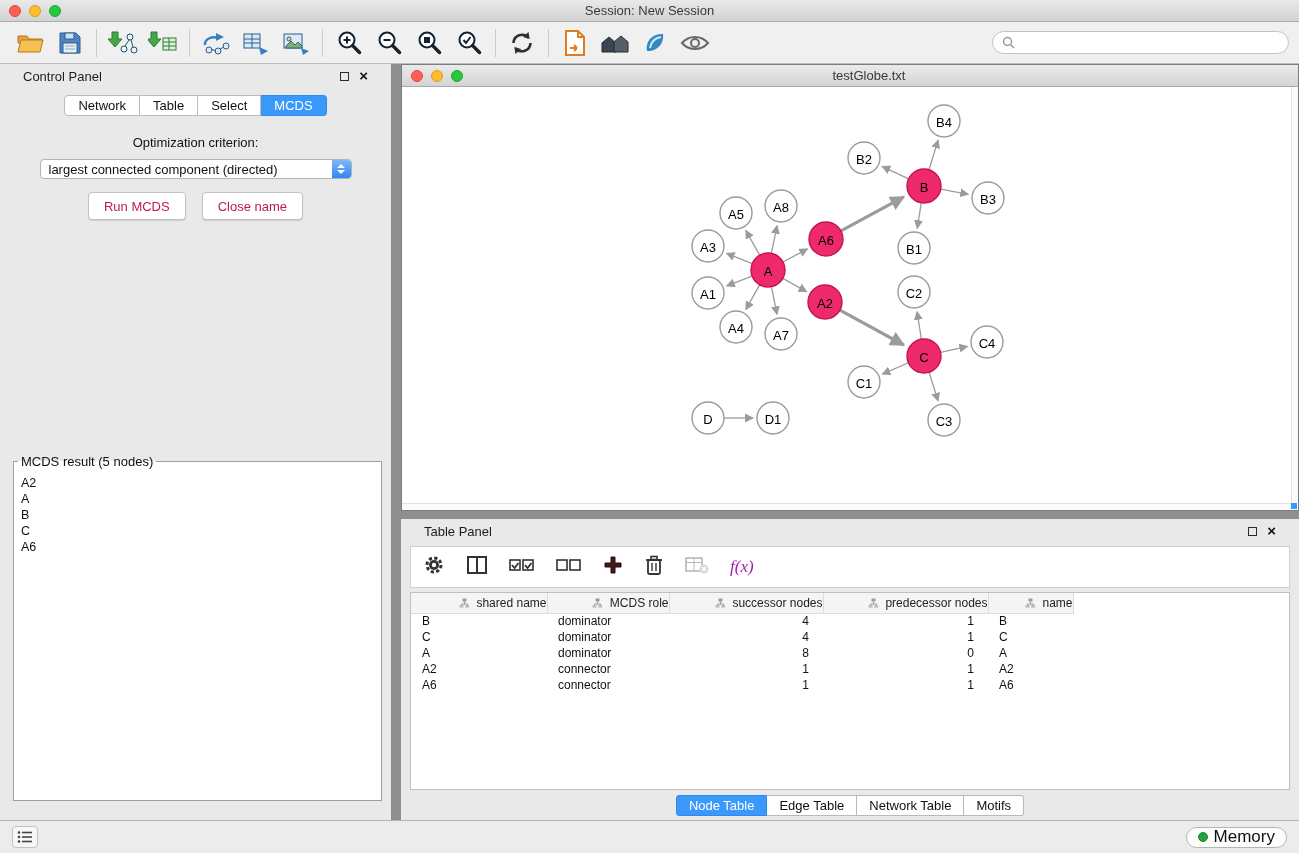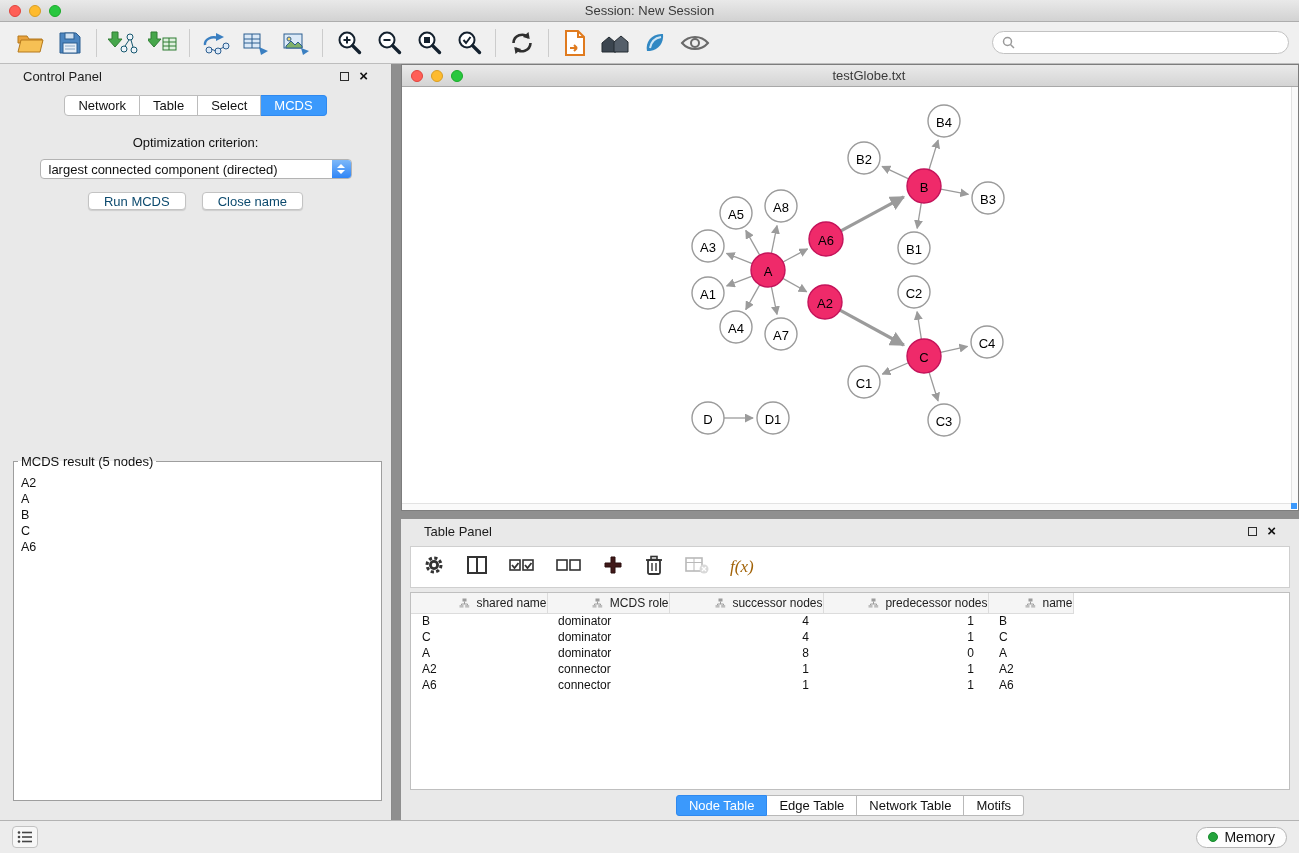--- a/index.html
+++ b/index.html
@@ -43,22 +43,22 @@
   .opt-label { margin-top:19px; text-align:center; font-size:13px; color:#111; }
   .dropdown { margin:9px auto 0 auto; width:312px; height:20px; background:#fff; border:1px solid #b3b3b3; border-radius:4px;
               display:flex; align-items:center; overflow:hidden; }
   .dd-text { flex:1; padding:0 8px; font-size:13px; white-space:nowrap; color:#111; }
   .dd-stepper { width:19px; align-self:stretch; background:linear-gradient(#7db8f9,#2f85f6);
                 display:flex; flex-direction:column; align-items:center; justify-content:center; gap:2px; }
   .dd-stepper .up { width:0; height:0; border-left:4px solid transparent; border-right:4px solid transparent; border-bottom:4px solid #fff; }
   .dd-stepper .down { width:0; height:0; border-left:4px solid transparent; border-right:4px solid transparent; border-top:4px solid #fff; }
 
   .btn-row { margin-top:13px; display:flex; justify-content:center; gap:16px; }
-  .mac-btn { font-family:"Liberation Sans",sans-serif; font-size:13px; color:#0c4a6e; background:#fff; border:1px solid #c3c3c3;
-             border-radius:4px; height:18px; padding:0 15px; box-shadow:0 1px 1px rgba(0,0,0,.12); }
+  .mac-btn { font-family:"Liberation Sans",sans-serif; font-size:13px; color:#be185d; background:#fff; border:1px solid #c3c3c3;
+             border-radius:4px; height:28px; padding:0 15px; box-shadow:0 1px 1px rgba(0,0,0,.12); }
 
   .result-fieldset { position:absolute; left:13px; right:9px; top:390px; bottom:19px; background:#fff;
                      border:1px solid #9e9e9e; padding:3px 0 0 0; }
   .result-fieldset legend { font-size:13px; color:#111; margin-left:4px; padding:0 3px; }
   .result-list { padding:3px 0 0 7px; }
   .result-item { font-size:12.5px; line-height:16px; color:#111; }
 
   
   .right-col { flex:1; display:flex; flex-direction:column; padding-left:9px; background:#8f8f8f; }
 
@@ -70,21 +70,21 @@
   .canvas svg { display:block; }
   .vstrip { position:absolute; top:0; right:0; width:7px; bottom:7px; background:#fafafa; border-left:1px solid #e3e3e3; }
   .hstrip { position:absolute; left:0; right:7px; bottom:0; height:7px; background:#fafafa; border-top:1px solid #e3e3e3; }
   .grip { position:absolute; right:1px; bottom:1px; width:6px; height:6px; background:#3b99fc; }
 
   .vgap { height:8px; flex:none; }
 
   .table-panel { flex:1; background:#e9e9e9; display:flex; flex-direction:column; min-height:0; }
   .tp-toolbar { margin:3px 9px 0 9px; height:42px; background:#fff; border:1px solid #cfcfcf;
                 display:flex; align-items:center; padding:0 12px; gap:21px; flex:none; }
-  .fx-label { font-family:"Liberation Serif", serif; font-style:italic; font-size:17px; color:#a16207; }
+  .fx-label { font-family:"Liberation Serif", serif; font-style:italic; font-size:17px; color:#a21caf; }
   .tp-table-wrap { margin:4px 9px 0 9px; flex:1; background:#fff; border:1px solid #bfbfbf; overflow:hidden; min-height:0; }
 
   #node-table { border-collapse:collapse; width:100%; table-layout:fixed; }
   #node-table th { height:20px; background:#f5f5f5; border:1px solid #dcdcdc; border-top:none; font-weight:normal;
                    font-size:12px; color:#222; text-align:right; white-space:nowrap; overflow:hidden; }
   #node-table th:first-child { border-left:none; }
   #node-table th.filler-th { background:#fff; border:none; }
   .th-ic { vertical-align:-1px; margin-right:3px; }
   #node-table td { height:16px; font-size:12px; color:#111; white-space:nowrap; overflow:hidden; }
   #node-table td.txt { padding-left:11px; text-align:left; }
@@ -94,21 +94,21 @@
   .tp-tab { font-size:13px; height:21px; line-height:20px; padding:0 12px; background:#fff; border:1px solid #b9b9b9; border-left:none; color:#111; }
   .tp-tab:first-child { border-left:1px solid #b9b9b9; border-radius:3px 0 0 3px; }
   .tp-tab:last-child { border-radius:0 3px 3px 0; }
   .tp-tab.active { background:#3b99fc; border-color:#2f89ef; color:#fff; }
 
   
   .statusbar { height:33px; background:#ececec; border-top:1px solid #b3b3b3; display:flex; align-items:center; padding:0 12px; }
   .status-left { width:26px; height:22px; border:1px solid #c2c2c2; border-radius:4px; background:#f7f7f7;
                  display:flex; align-items:center; justify-content:center; }
   .memory-btn { margin-left:auto; height:21px; border:1px solid #b5b5b5; border-radius:11px; background:#fdfdfd;
-                display:flex; align-items:center; gap:6px; padding:0 11px; font-size:14px; color:#111; }
+                display:flex; align-items:center; gap:6px; padding:0 11px; font-size:17px; color:#111; }
   .memory-dot { width:10px; height:10px; border-radius:50%; background:#23a33b; border:1px solid #178a2d; }
 </style>
 </head>
 <body>
 
 <div class="app">
 
   <div class="titlebar">
     <div class="traffic">
       <span class="light red"></span>

